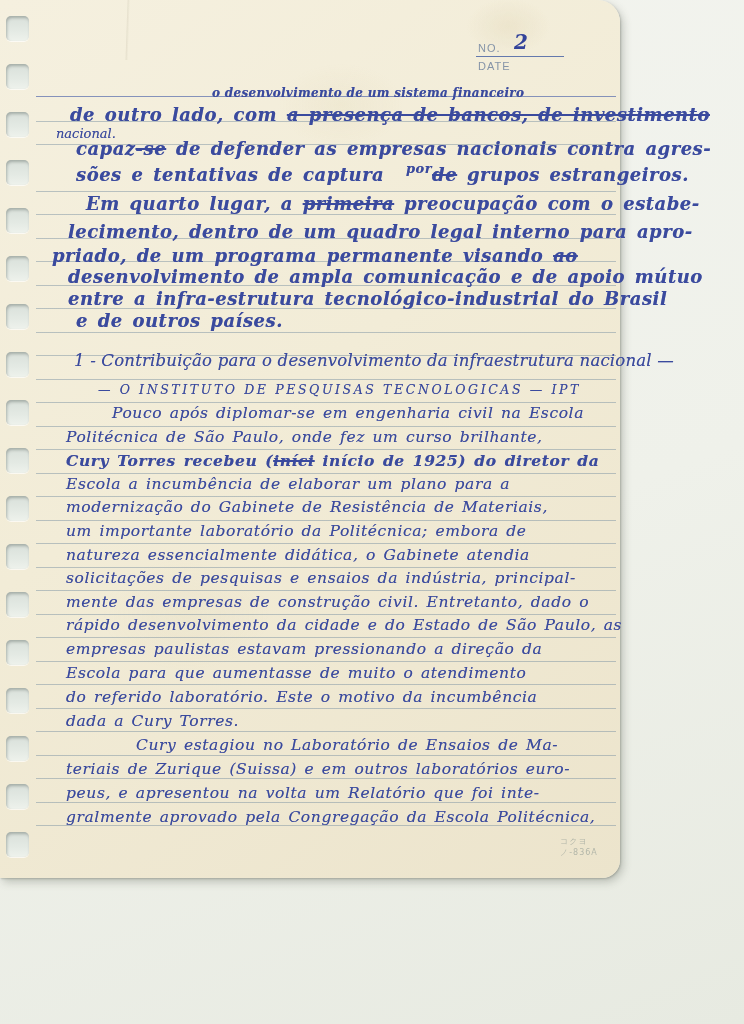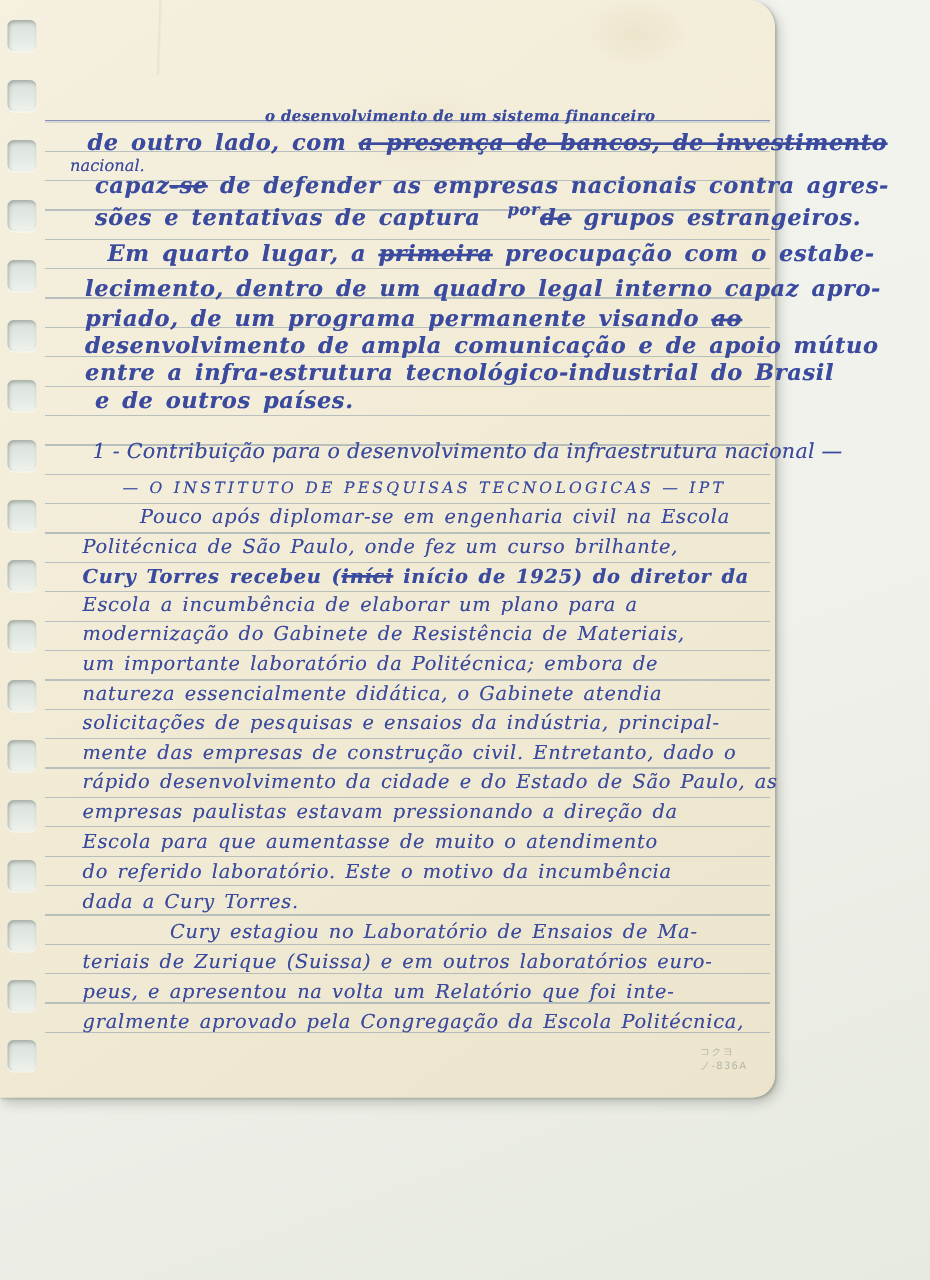--- a/index.html
+++ b/index.html
@@ -82,30 +82,37 @@
       <div class="hole" style="top: 592px;"></div>
       <div class="hole" style="top: 640px;"></div>
       <div class="hole" style="top: 688px;"></div>
       <div class="hole" style="top: 736px;"></div>
       <div class="hole" style="top: 784px;"></div>
       <div class="hole" style="top: 832px;"></div>
     </div>
   <div class="top-line"></div>
   <div class="rules"></div>
 
+  <div class="hdr">
+    <div class="row1">
+      <span class="no-label">NO.</span>
+      <span class="no-value">2</span>
+    </div>
+    <span class="date-label">DATE</span>
+  </div>
 
   <div>
       <div class="hw ins" style="left: 212px; top: 86px;"><span>o desenvolvimento de um sistema financeiro</span></div>
       <div class="hw p1" style="left: 70px; top: 104px;"><span>de outro lado, com </span><span class="struck">a presença de bancos, de investimento</span></div>
       <div class="hw margin" style="left: 56px; top: 126px;"><span>nacional.</span></div>
       <div class="hw p1" style="left: 76px; top: 138px;"><span>capaz</span><span class="struck">-se</span><span> de defender as empresas nacionais contra agres-</span></div>
       <div class="hw p1" style="left: 76px; top: 164px;"><span>sões e tentativas de captura </span><span class="above">por</span><span class="struck">de</span><span> grupos estrangeiros.</span></div>
       <div class="hw p1" style="left: 86px; top: 193px;"><span>Em quarto lugar, a </span><span class="struck">primeira</span><span> preocupação com o estabe-</span></div>
-      <div class="hw p1" style="left: 68px; top: 221px;"><span>lecimento, dentro de um quadro legal interno capaz apro-</span></div>
-      <div class="hw p1" style="left: 68px; top: 245px;"><span>priado, de um programa permanente visando </span><span class="struck">ao</span></div>
+      <div class="hw p1" style="left: 68px; top: 221px;"><span>lecimento, dentro de um quadro legal interno para apro-</span></div>
+      <div class="hw p1" style="left: 52px; top: 245px;"><span>priado, de um programa permanente visando </span><span class="struck">ao</span></div>
       <div class="hw p1" style="left: 68px; top: 266px;"><span>desenvolvimento de ampla comunicação e de apoio mútuo</span></div>
       <div class="hw p1" style="left: 68px; top: 288px;"><span>entre a infra-estrutura tecnológico-industrial do Brasil</span></div>
       <div class="hw p1" style="left: 76px; top: 310px;"><span>e de outros países.</span></div>
       <div class="hw h1" style="left: 74px; top: 351px; font-style: italic;"><span>1 - Contribuição para o desenvolvimento da infraestrutura nacional —</span></div>
       <div class="hw h2" style="left: 98px; top: 382px; text-align: center;"><span>— O INSTITUTO DE PESQUISAS TECNOLOGICAS — IPT</span></div>
       <div class="hw p2" style="left: 112px; top: 404px;"><span>Pouco após diplomar-se em engenharia civil na Escola</span></div>
       <div class="hw p2" style="left: 66px; top: 428px;"><span>Politécnica de São Paulo, onde fez um curso brilhante,</span></div>
       <div class="hw p2" style="left: 66px; top: 451px; font-weight: bold;"><span>Cury Torres recebeu (</span><span class="struck">iníci</span><span> início de 1925) do diretor da</span></div>
       <div class="hw p2" style="left: 66px; top: 475px;"><span>Escola a incumbência de elaborar um plano para a</span></div>
       <div class="hw p2" style="left: 66px; top: 498px;"><span>modernização do Gabinete de Resistência de Materiais,</span></div>

